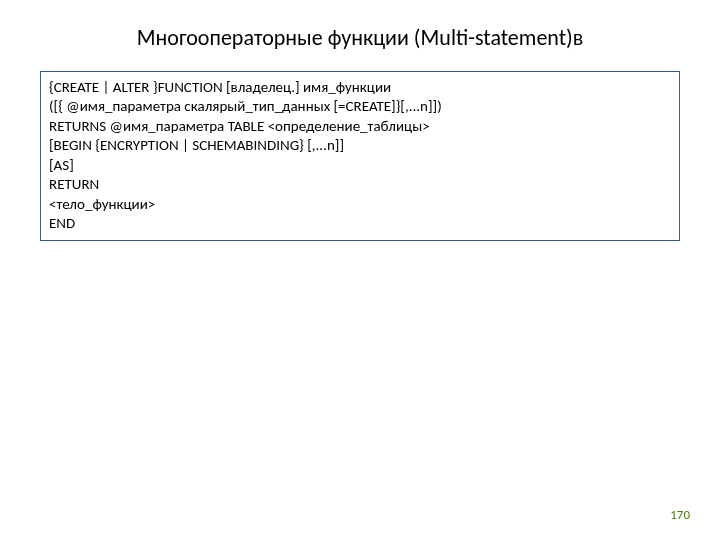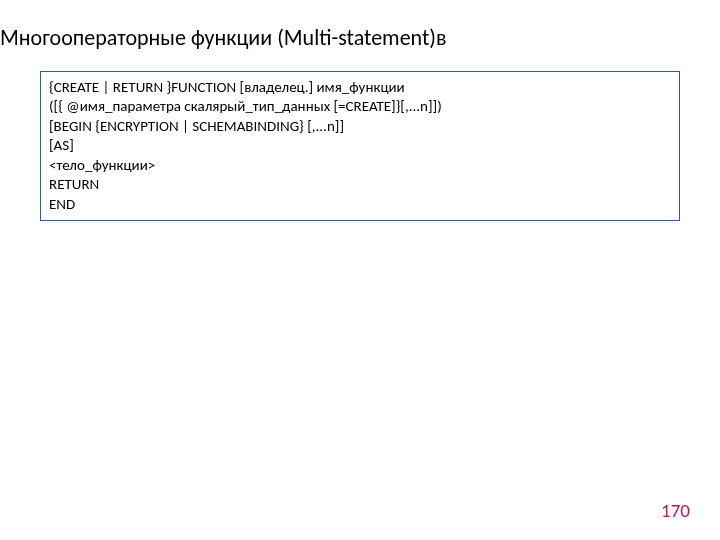--- a/index.html
+++ b/index.html
@@ -9,20 +9,21 @@
     }
     body {
       width: 720px;
       height: 540px;
       background: #ffffff;
       font-family: Calibri, Arial, sans-serif;
       position: relative;
       overflow: hidden;
     }
     .title {
+      text-align: center;
       font-size: 22px;
       color: #000000;
       padding-top: 24px;
       line-height: 1.3;
       font-weight: normal;
     }
     .code-box {
       margin: 18px 40px 0 40px;
       border: 1.5px solid #385d8a;
       padding: 6px 8px;
@@ -31,34 +32,35 @@
       font-size: 15px;
       color: #000000;
       line-height: 1.3;
       white-space: nowrap;
       font-family: Calibri, Arial, sans-serif;
     }
     .page-number {
       position: absolute;
       bottom: 18px;
       right: 30px;
-      font-size: 19px;
-      color: #be185d;
+      font-size: 13px;
+      color: #4d7c0f;
     }
   </style>
 </head>
 <body>
 
 <div class="title">
   <span>Многооператорные функции (Multi-statement)в</span><br>
 </div>
 
 <div class="code-box">
-  <div class="code-line">{CREATE | RETURN }FUNCTION [владелец.] имя_функции</div>
+  <div class="code-line">{CREATE | ALTER }FUNCTION [владелец.] имя_функции</div>
   <div class="code-line">([{ @имя_параметра скалярый_тип_данных [=CREATE]}[,...n]])</div>
+  <div class="code-line">RETURNS @имя_параметра TABLE  &lt;определение_таблицы&gt;</div>
   <div class="code-line">[BEGIN {ENCRYPTION | SCHEMABINDING} [,...n]]</div>
   <div class="code-line">[AS]</div>
+  <div class="code-line">RETURN</div>
   <div class="code-line">&lt;тело_функции&gt;</div>
-  <div class="code-line">RETURN</div>
   <div class="code-line">END</div>
 </div>
 
 <div class="page-number">170</div>
 
 </body></html>

